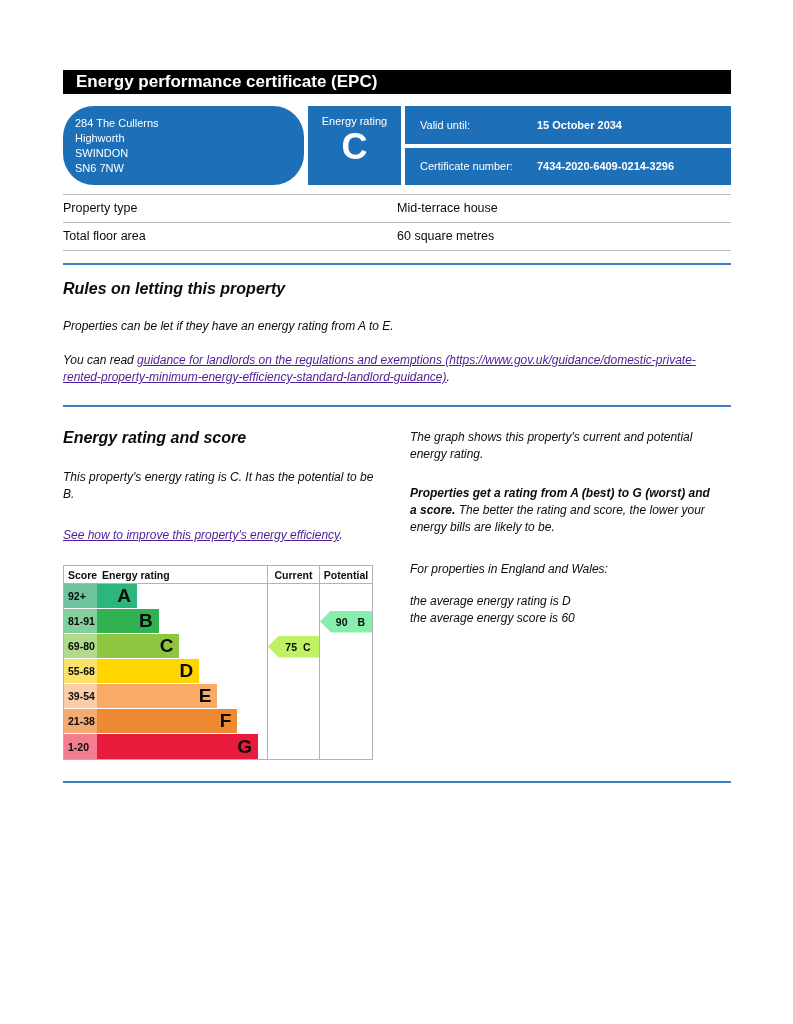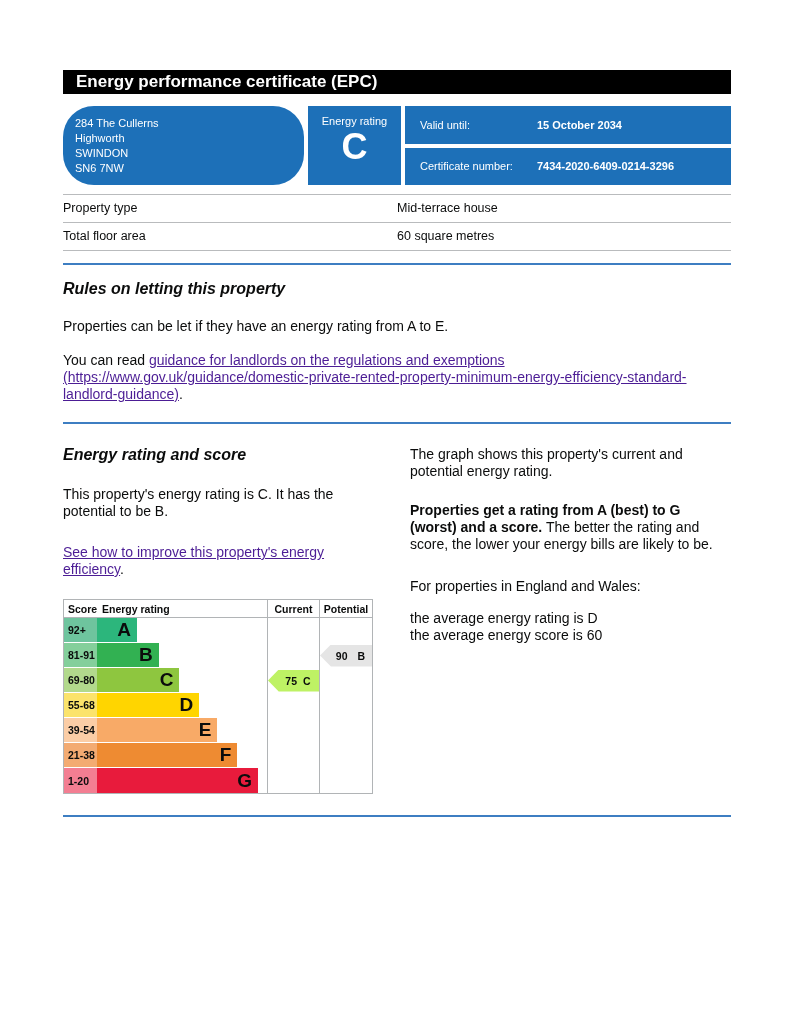--- a/index.html
+++ b/index.html
@@ -33,21 +33,21 @@
   .details-label { width:50%; }
   .details-value { width:50%; }
 
   
   .divider { height:2px; background:#3d7ec2; border:0; }
   .d1 { margin-top:12px; }
   .d2 { margin-top:19px; }
   .d3 { margin-top:21px; }
   h2.section-h { font-size:16px; font-weight:bold;font-style:italic; }
   .rules h2 { margin-top:15px; }
-  p.body-t { font-size:14px; line-height:17px; }
+  p.body-t { font-size:12px; line-height:17px;font-style:italic; }
   .rules .p1 { margin-top:20px; }
   .rules .p2 { margin-top:17px; width:650px; }
   a.doc-link { color:#4c1d95; text-decoration:underline; cursor:pointer; }
 
   
   .twocol { display:flex; margin-top:22px; }
   .col-left { width:321px; }
   .col-right { width:308px; margin-left:26px; }
   .col-left .p1 { margin-top:22px; }
   .col-left .link-p { margin-top:24px; }
@@ -148,21 +148,21 @@
                 <div class="cur-cell"></div>
                 <div class="pot-cell"></div>
               </div>
               <div class="band-row">
                 <div class="score-cell" style="background: rgb(132, 207, 155);">81-91</div>
                 <div class="bar-area">
                   <div class="band-bar" style="background: rgb(50, 177, 82); width: 36.3%;">B</div>
                 </div>
                 <div class="cur-cell"></div>
                 <div class="pot-cell">
-                  <div class="arrow" style="background: #e5e5e5; gap: 10px;">
+                  <div class="arrow" style="background: #86efac; gap: 10px;">
                     <span>90</span>
                     <span>B</span>
                   </div>
                 </div>
               </div>
               <div class="band-row">
                 <div class="score-cell" style="background: rgb(178, 217, 140);">69-80</div>
                 <div class="bar-area">
                   <div class="band-bar" style="background: rgb(142, 198, 63); width: 48.5%;">C</div>
                 </div>

